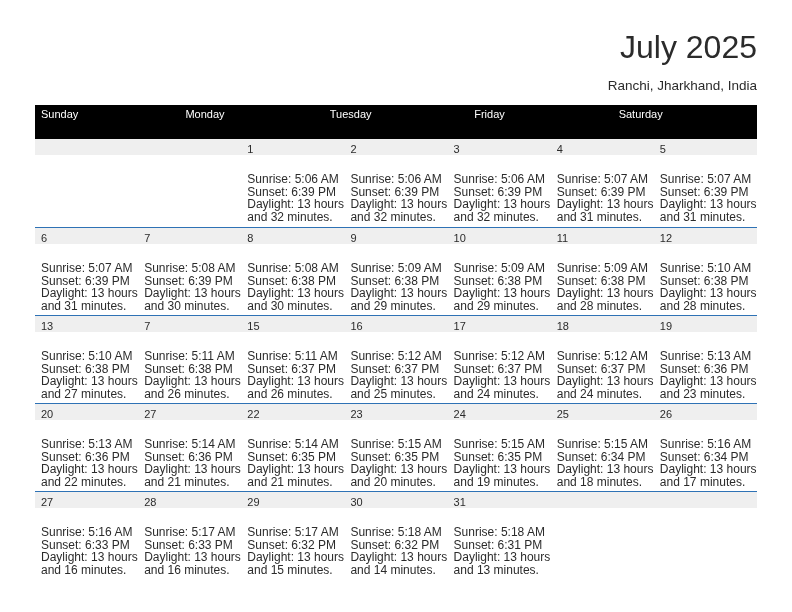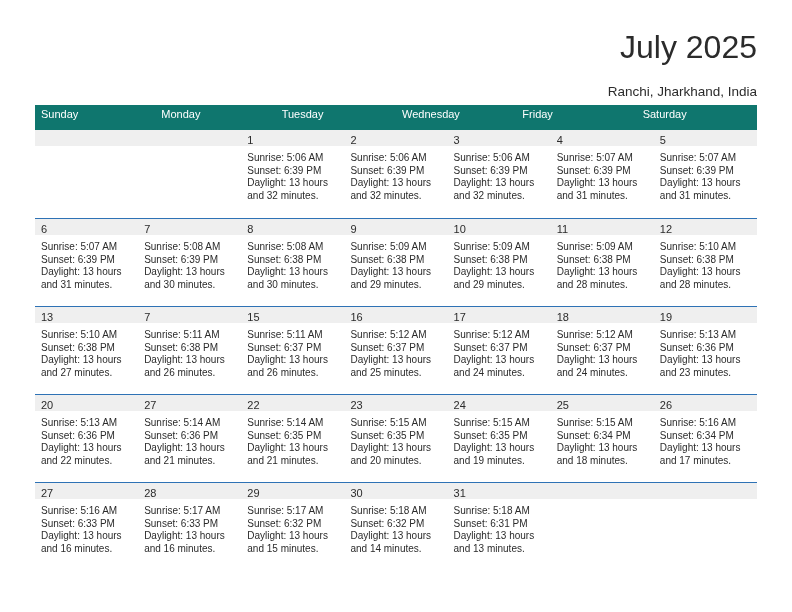--- a/index.html
+++ b/index.html
@@ -73,36 +73,36 @@
     font-size: 32px;
     color: #2b2b2b;
     line-height: 34px;
     font-weight: normal;
     white-space: nowrap;
   }
   .cal-subtitle {
     font-size: 13.5px;
     color: #2b2b2b;
     line-height: 22px;
-    margin-top: 17px;
+    margin-top: 11px;
     white-space: nowrap;
     text-align: right;
   }
 
   
   .calendar {
     position: absolute;
     left: 35px;
     top: 105px;
     width: 722px;
   }
   .week-header {
     display: flex;
-    background: #0f766e;
-    height: 25px;
+    background: #000000;
+    height: 34px;
   }
   .dow {
     flex: 1 1 0;
     color: #ffffff;
     font-size: 11px;
     line-height: 19px;
     padding-left: 6px;
     box-sizing: border-box;
     white-space: nowrap;
     overflow: hidden;
@@ -127,22 +127,22 @@
     height: 16px;
     padding-left: 6px;
     box-sizing: border-box;
   }
   .day-num {
     font-size: 11px;
     line-height: 16px;
     color: #2b2b2b;
   }
   .day-info {
-    padding: 6px 6px 0 6px;
-    font-size: 10px;
+    padding: 18px 6px 0 6px;
+    font-size: 12px;
     line-height: 12.6px;
     color: #2b2b2b;
   }
   .day-info div {
     white-space: nowrap;
   }
 </style>
 </head>
 <body>
 
@@ -156,21 +156,20 @@
       <div class="cal-subtitle">Ranchi, Jharkhand, India</div>
     </div>
 
   </div>
 
   <div class="calendar">
     <div class="week-header" id="week-header">
         <div class="dow">Sunday</div>
         <div class="dow">Monday</div>
         <div class="dow">Tuesday</div>
-        <div class="dow">Wednesday</div>
         <div class="dow">Friday</div>
         <div class="dow">Saturday</div>
       </div>
     <div id="weeks-container">
         <div class="week first">
           <div class="day empty">
             <div class="day-band"><span class="day-num"></span></div>
           </div>
           <div class="day empty">
             <div class="day-band"><span class="day-num"></span></div>

